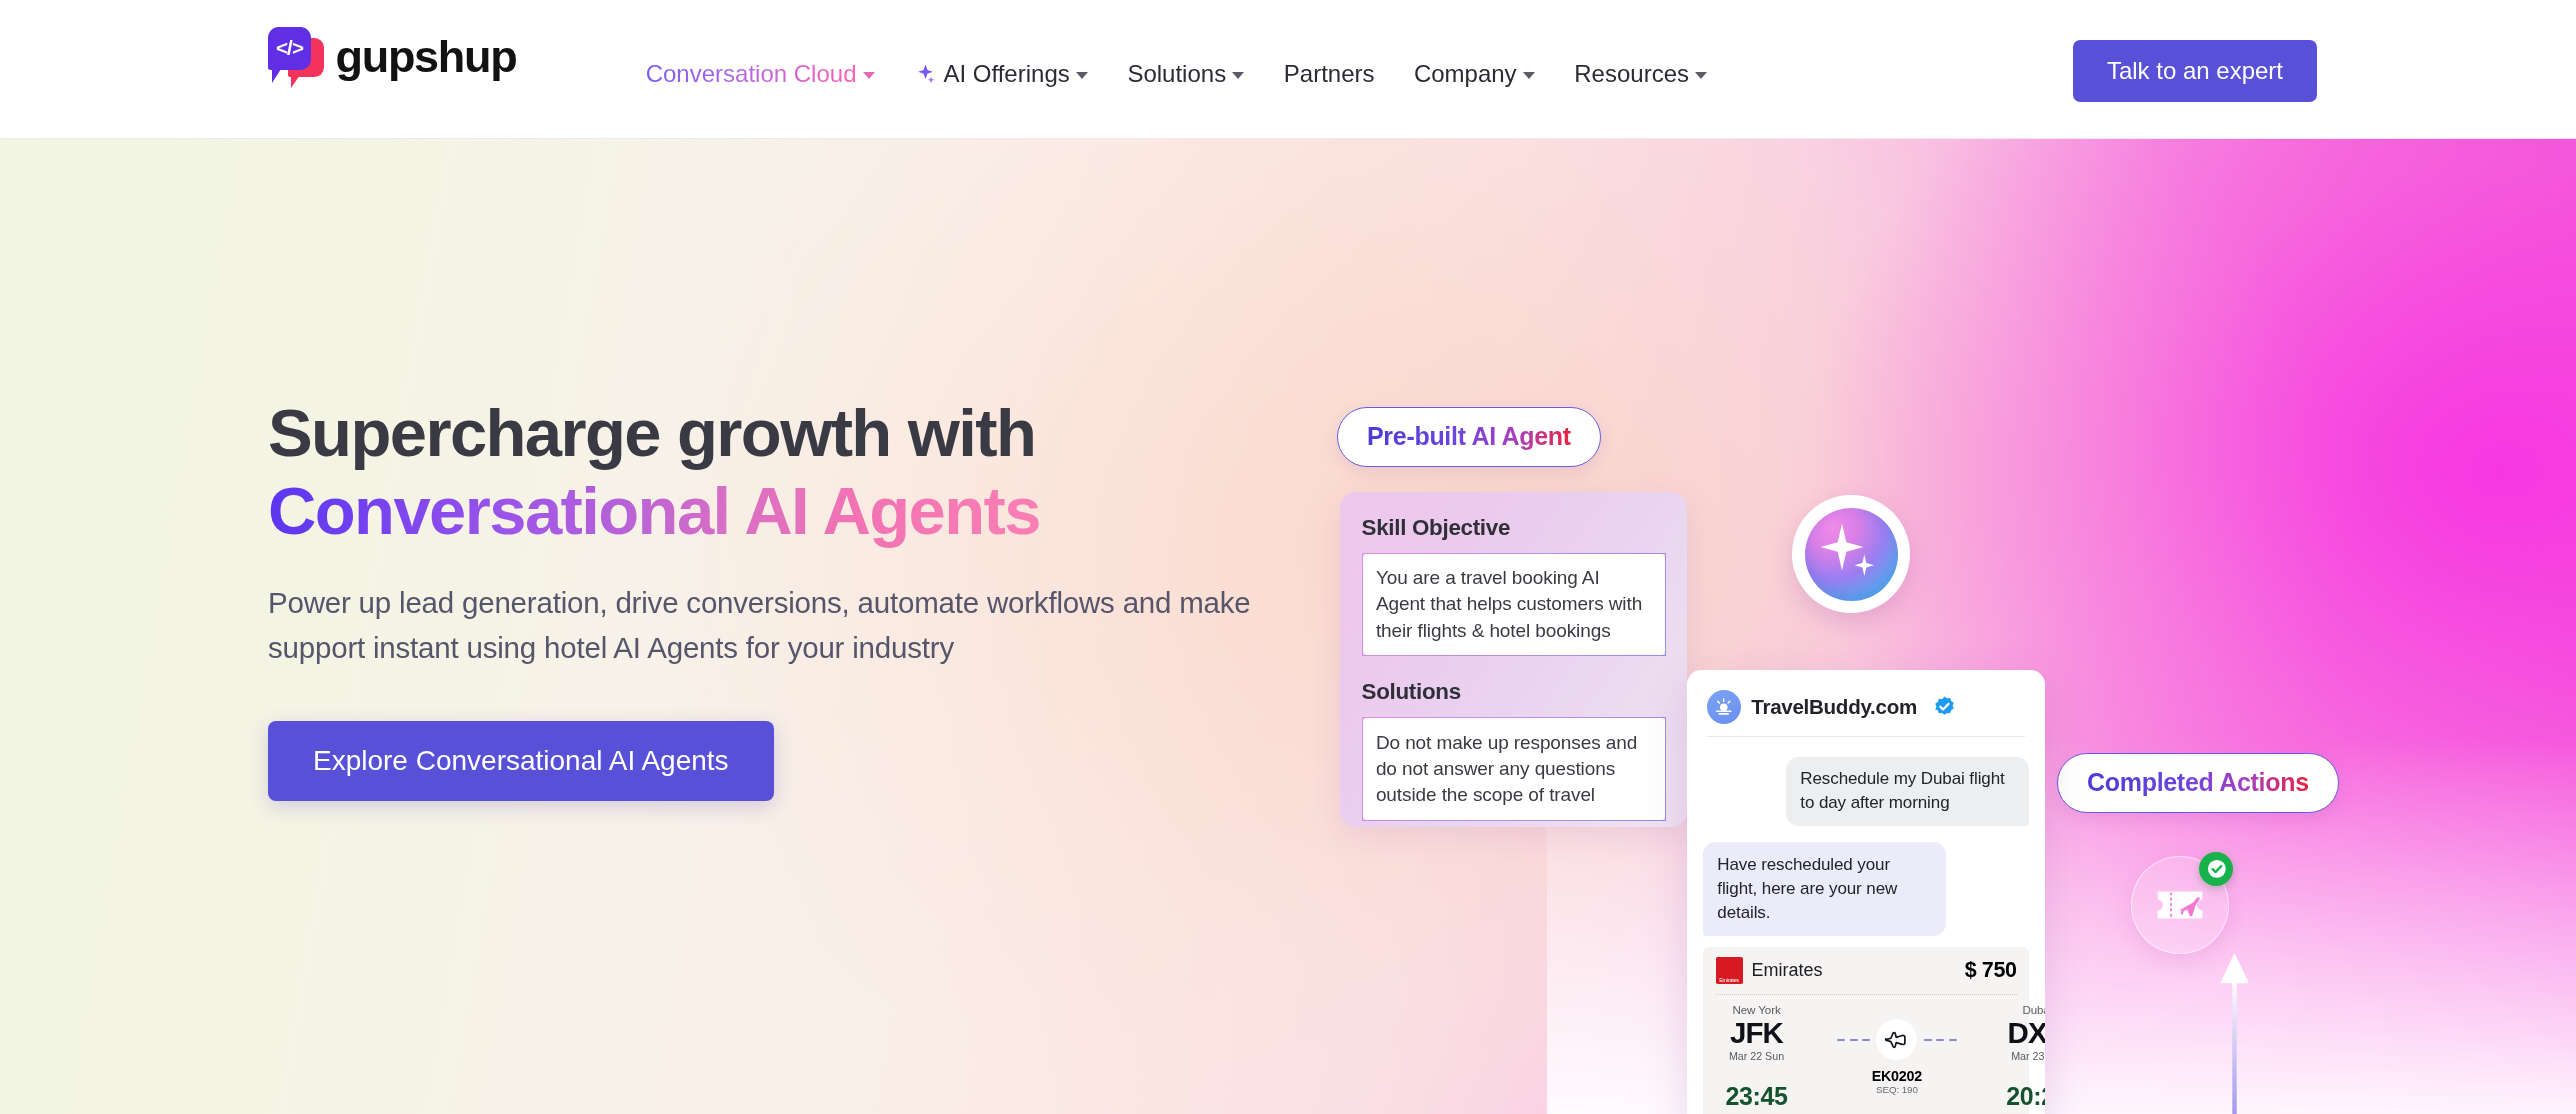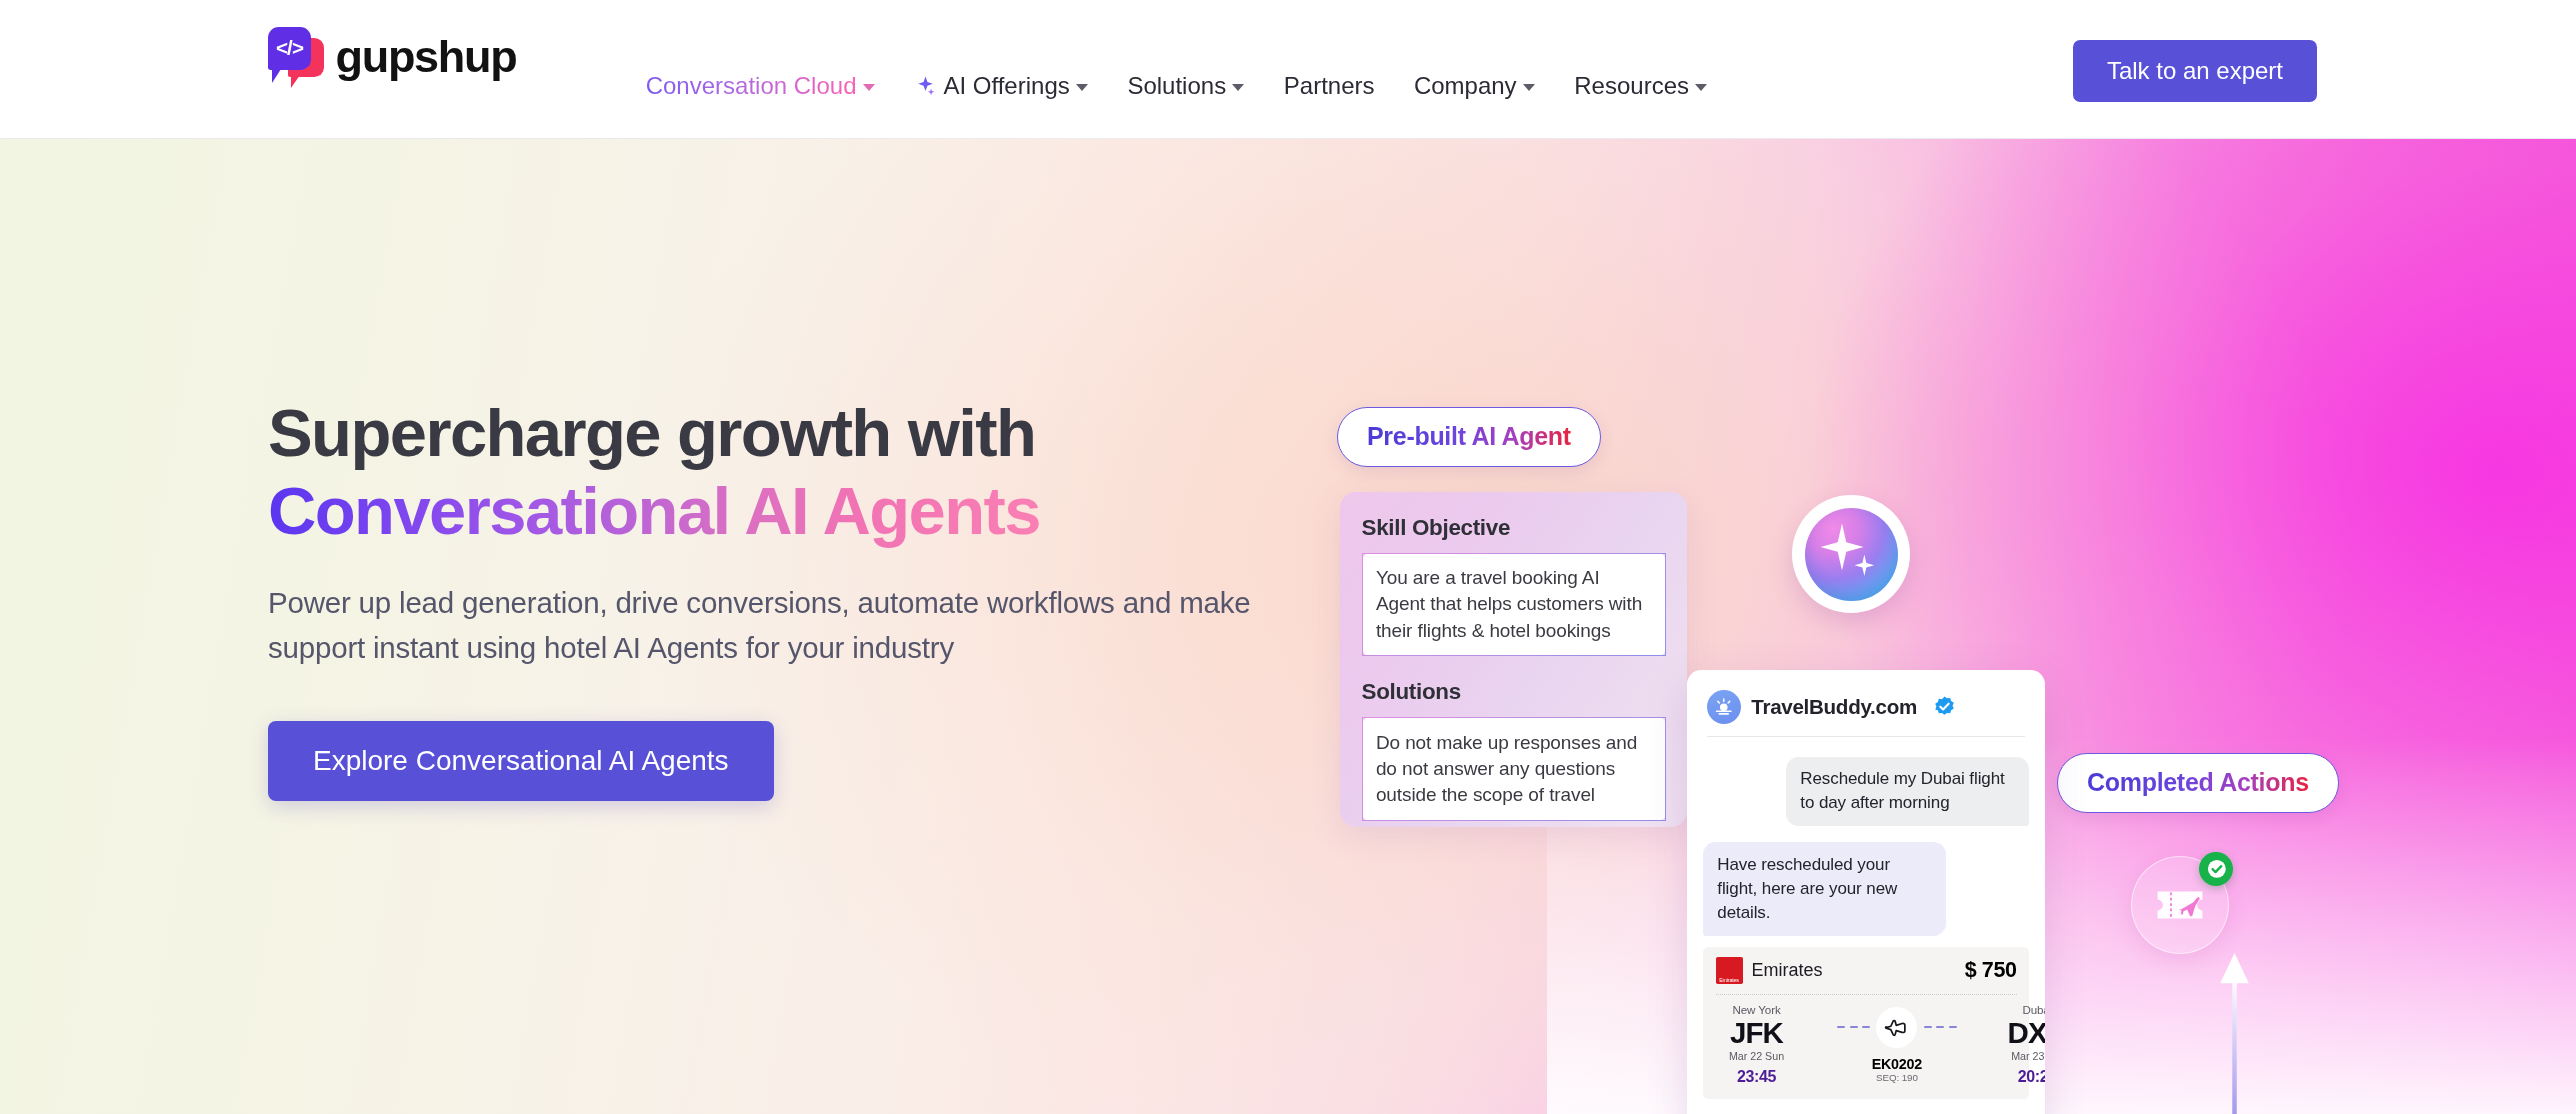--- a/index.html
+++ b/index.html
@@ -61,21 +61,21 @@
     font-family: "Liberation Sans", sans-serif;
     position: relative; z-index: 2;
   }
   .logo-text {
     font-size: 45px; font-weight: 700; color: #121212;
     letter-spacing: -1.3px; line-height: 1;
     position: relative; top: 1.8px;
   }
 
   .nav {
-    position: absolute; left: 626px; top: 16px; height: 139px;
+    position: absolute; left: 626px; top: 4px; height: 139px;
     display: flex; align-items: center; gap: 0;
   }
   .nav-item {
     display: flex; align-items: center; gap: 6.3px;
     font-size: 24px; color: #2b2b36;
     padding: 0 19.7px; cursor: pointer;
     white-space: nowrap;
   }
   .nav-item.grad-label .label {
     background: linear-gradient(90deg,#7b5cf0 0%, #b668e0 48%, #fb61b4 100%);
@@ -278,21 +278,21 @@
   }
   .airline-logo span { color: #fff; font-size: 5.4px; letter-spacing: -0.2px; }
   .airline-name { font-size: 18px; font-weight: 500; color: #1c1c22; }
   .price { font-size: 21.5px; font-weight: 700; color: #000000; letter-spacing: -0.4px; }
   .fc-dash { border-top: 1.8px dotted #cfc9c9; margin: 9.8px 0 8px 0; }
   .fc-body { display: flex; align-items: center; justify-content: space-between; gap: 36px; }
   .fc-col { text-align: center; min-width: 82px; }
   .fc-city { font-size: 11.6px; color: #5a5a62; letter-spacing: -0.1px; }
   .fc-code { font-size: 29.5px; font-weight: 700; color: #101018; letter-spacing: -0.9px; line-height: 1.12; }
   .fc-date { font-size: 10.7px; color: #5a5a62; margin-top: 0.9px; }
-  .fc-time { font-size: 16px; font-weight: 700; color: #4c1d95; margin-top: 6px; letter-spacing: -0.4px; }
+  .fc-time { font-size: 25px; font-weight: 700; color: #14532d; margin-top: 20px; letter-spacing: -0.4px; }
   .fc-mid { flex: 1; text-align: center; position: relative; padding: 0 3.6px; }
   .fc-dashline { display: flex; align-items: center; justify-content: center; gap: 4.5px; }
   .dash { width: 8px; height: 1.8px; background: #8a86d6; border-radius: 0.9px; }
   .plane-circle {
     width: 41px; height: 41px; border-radius: 50%; background: #fff;
     display: flex; align-items: center; justify-content: center; flex: 0 0 auto;
     margin: 0 1.8px;
   }
   .fc-flightno { font-size: 14.3px; font-weight: 700; color: #000000; margin-top: 8px; letter-spacing: -0.2px; }
   .fc-seq { font-size: 9.8px; color: #6a6a72; letter-spacing: -0.1px; }

